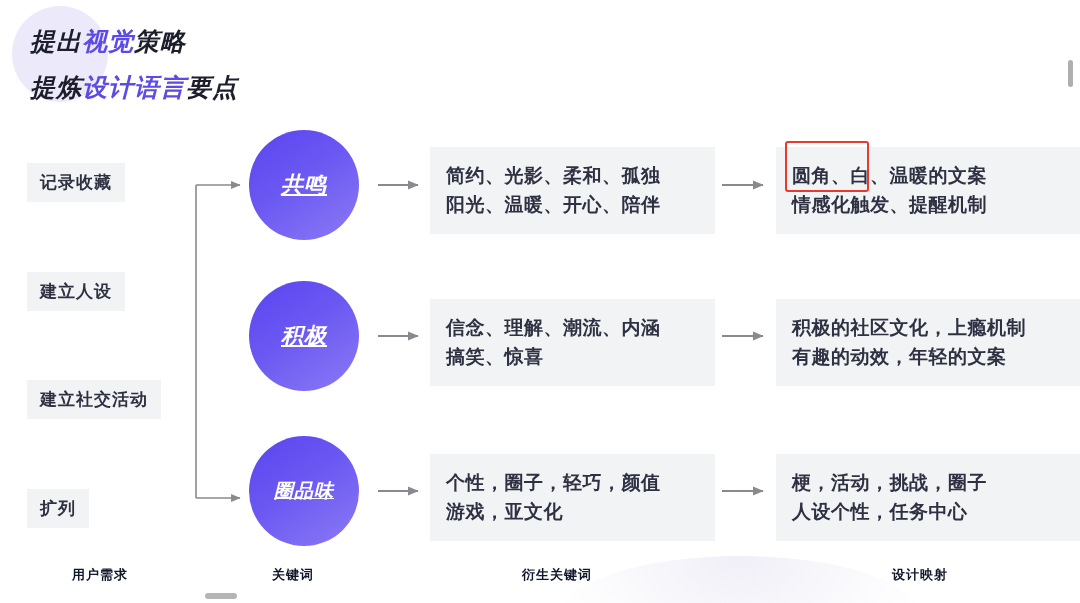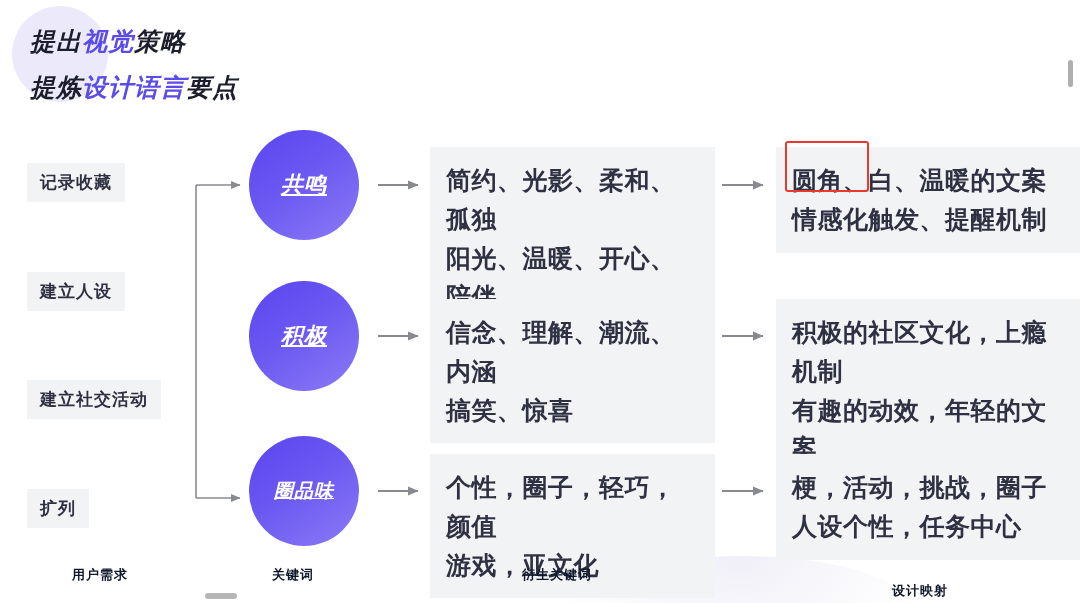--- a/index.html
+++ b/index.html
@@ -120,21 +120,21 @@
     font-style: italic;
     text-decoration: underline;
   }
   .kw-circle.small-text { font-size: 19px; }
 
   
   .panel {
     position: absolute;
     background: #F2F3F5;
     color: #2E3142;
-    font-size: 25px;
+    font-size: 19px;
     font-weight: bold;
     letter-spacing: 0.5px;
     line-height: 1.55;
     padding: 14px 16px;
     white-space: pre-line;
   }
 
   
   .highlight-box {
     position: absolute;
@@ -228,15 +228,15 @@
     <g stroke="#888A90" stroke-width="1.8" fill="none">
       <path d="M722,177 L763,177" marker-end="url(#ah)"></path>
       <path d="M722,328 L763,328" marker-end="url(#ah)"></path>
       <path d="M722,483 L763,483" marker-end="url(#ah)"></path>
     </g>
   </svg>
 
   <div class="col-caption" style="left:100px;">用户需求</div>
   <div class="col-caption" style="left:293px;">关键词</div>
   <div class="col-caption" style="left:557px;text-align:right;">衍生关键词</div>
-  <div class="col-caption" style="left:920px;margin-top:16px;">设计映射</div>
+  <div class="col-caption" style="left:920px;">设计映射</div>
 
 </div>
 
 </body></html>

